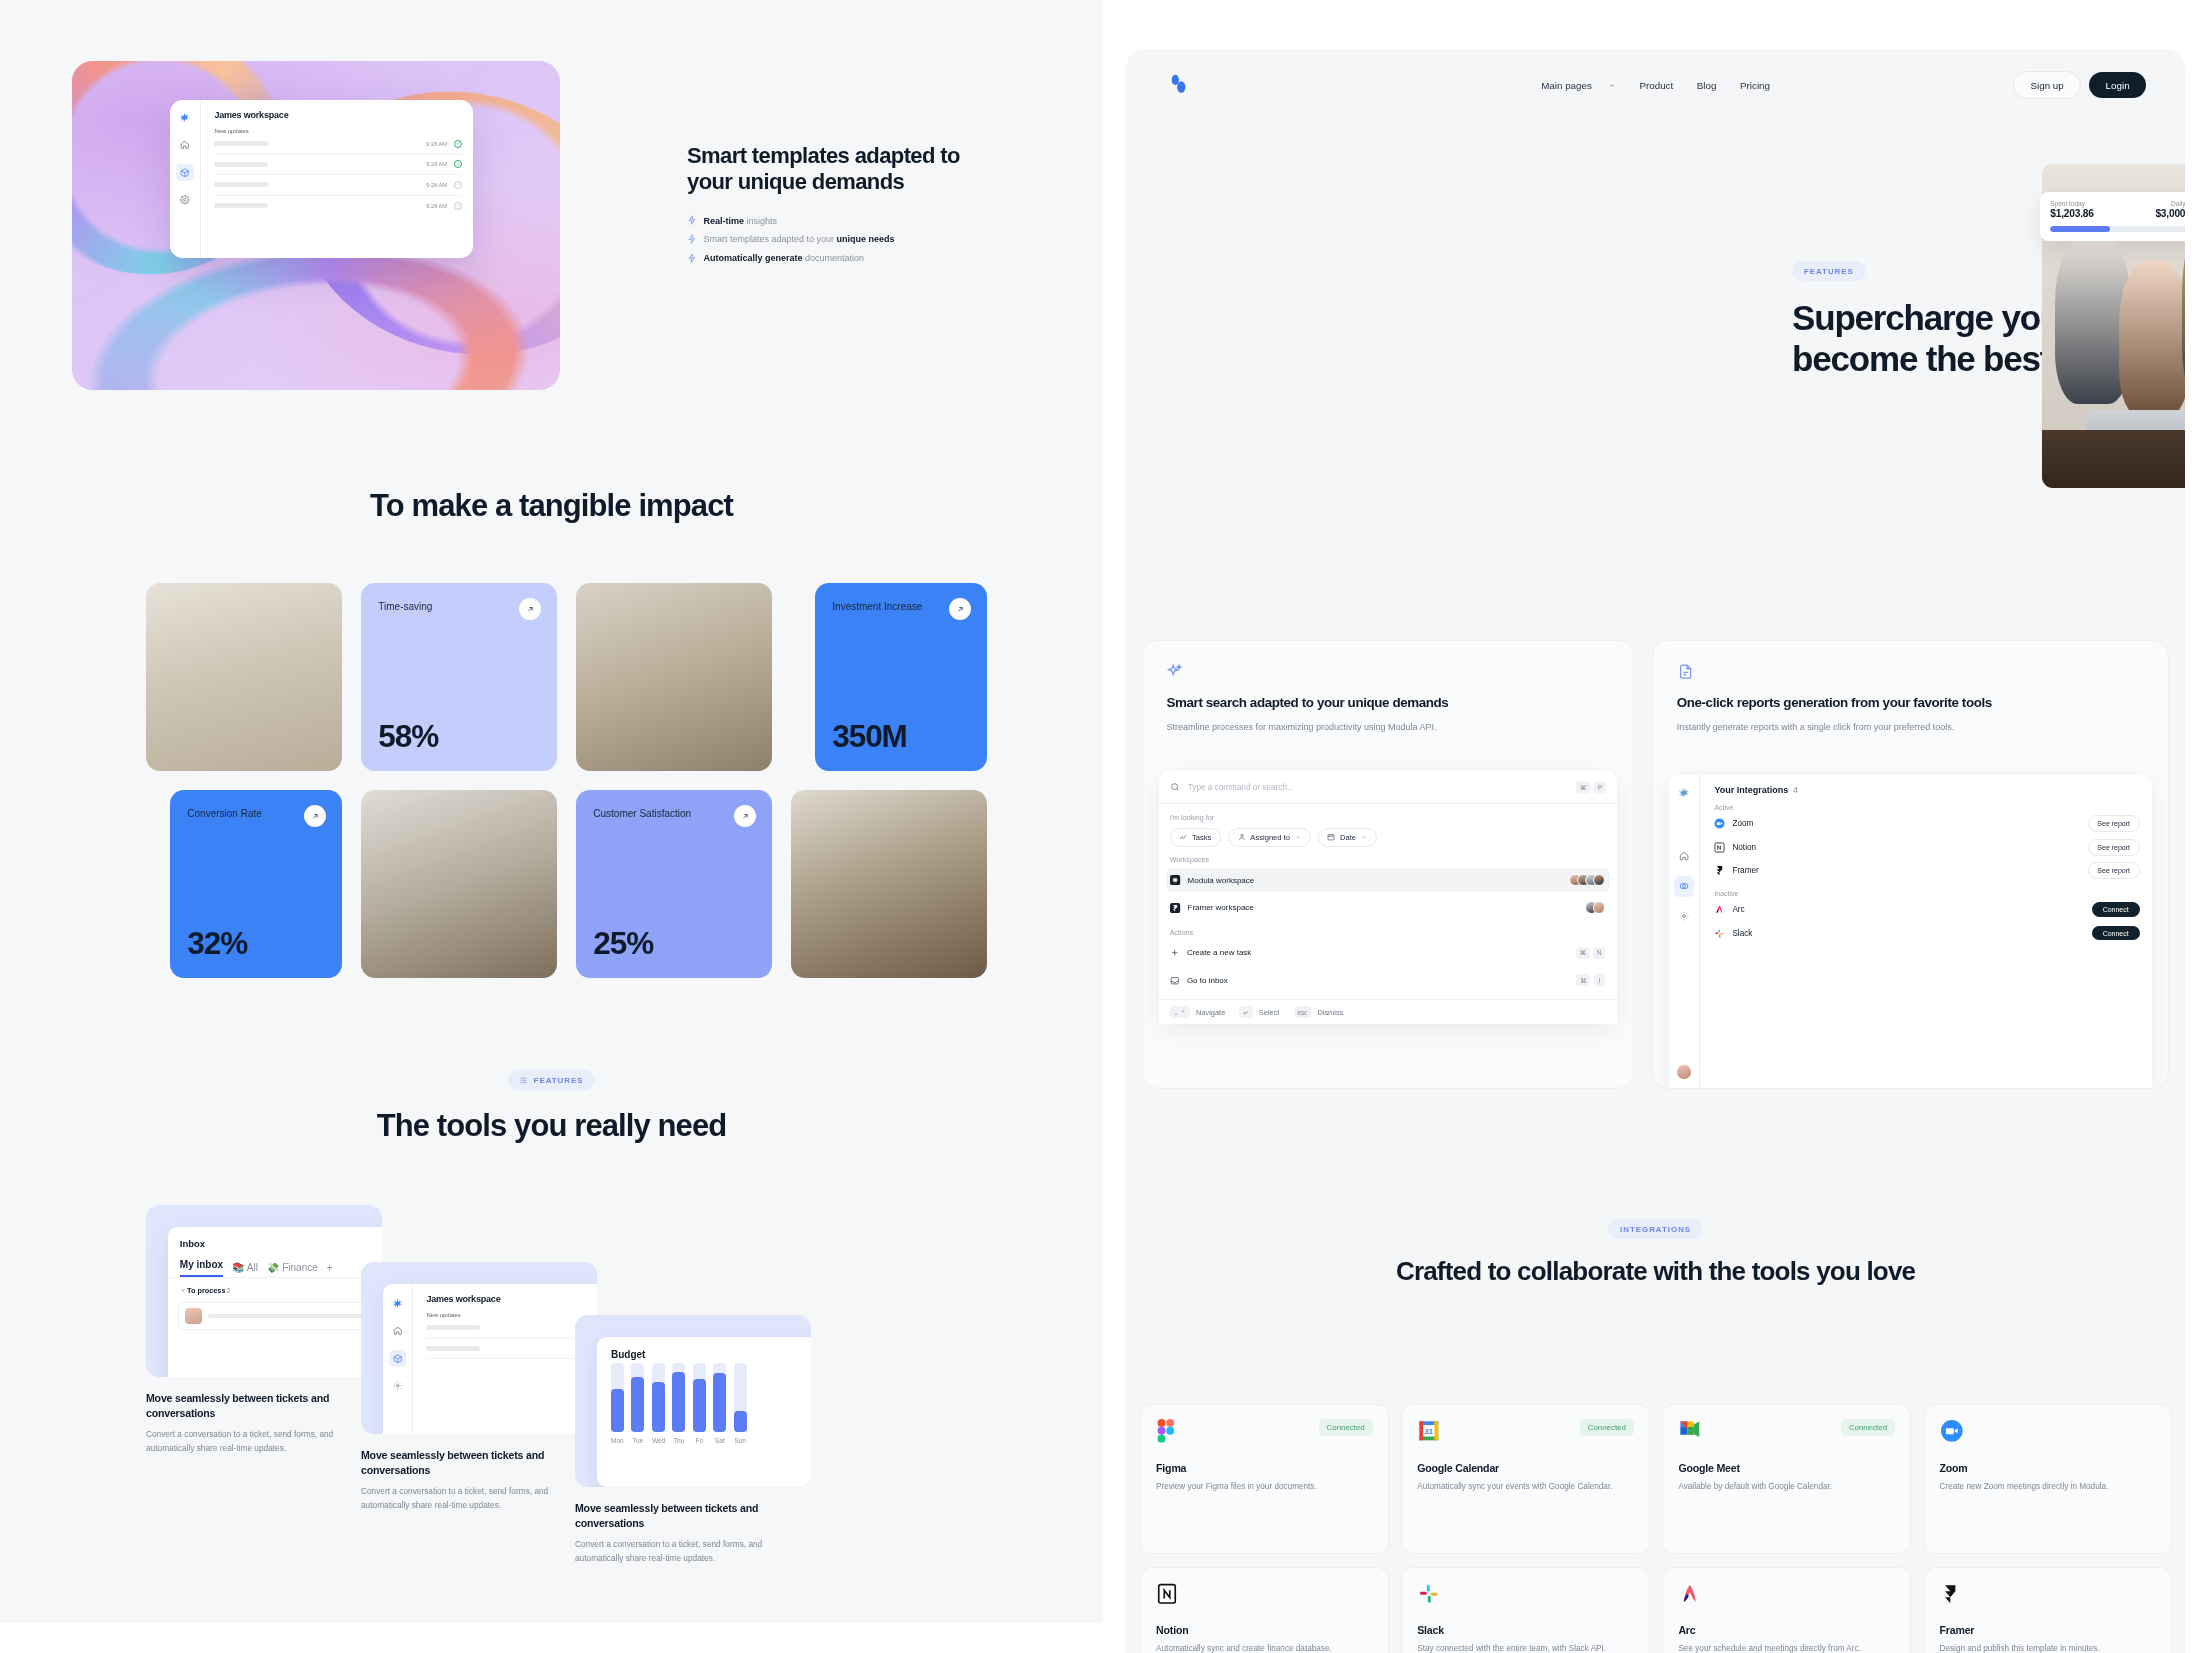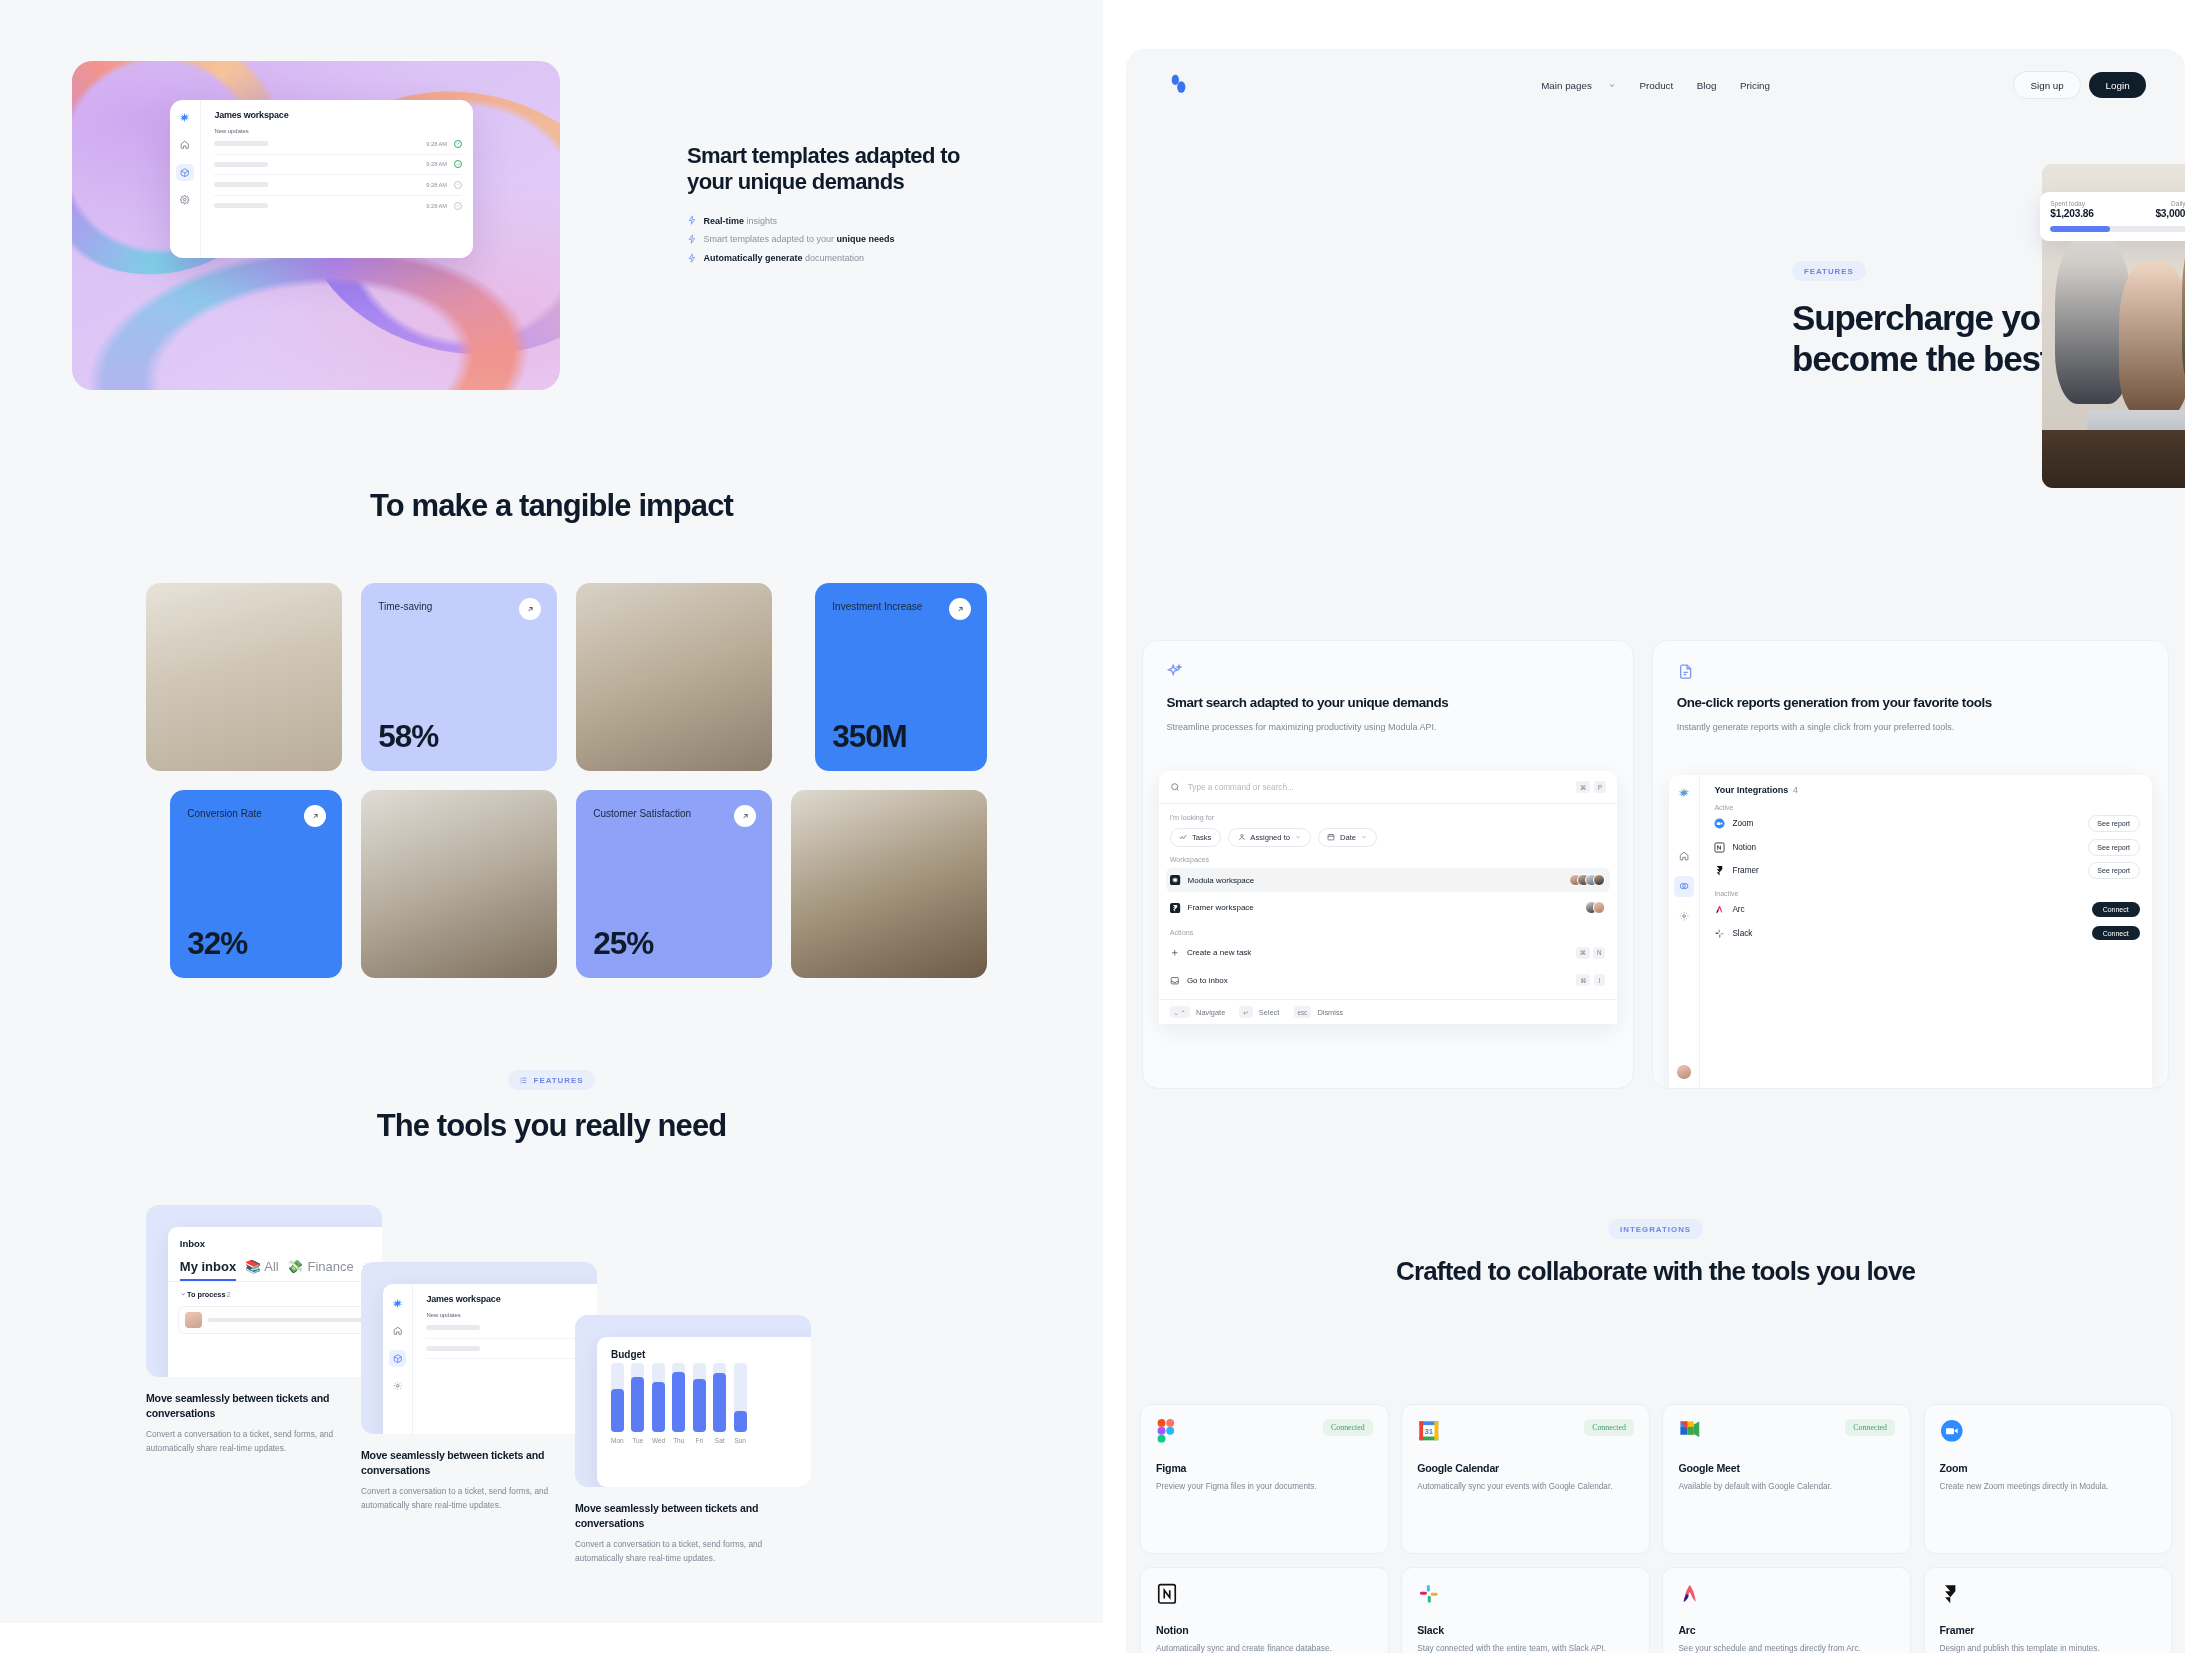--- a/index.html
+++ b/index.html
@@ -95,21 +95,21 @@
 
   .tool-cards { position:absolute; left:0; top:1205px; width:1103px; height:449px; }
   .tool { position:absolute; }
   .tool .shot { border-radius:12.6px; background:#dfe6fb; position:relative; overflow:hidden; }
   .tool .inner { position:absolute; background:#fff; border-radius:9.5px; overflow:hidden;
      box-shadow:0 7.9px 23.6px rgba(20,30,60,.07); }
   .tool h4 { font-size:10.6px; font-weight:700; line-height:1.42; letter-spacing:-0.2px; margin-top:14px; width:221px; }
   .tool p { font-size:8.3px; line-height:1.62; color:#7e8793; margin-top:7px; width:214px; }
 
   .inbox-h { font-size:9.5px; font-weight:600; padding:11px 0 0 11.8px; }
-  .inbox-tabs { display:flex; align-items:flex-start; gap:9px; padding:9.5px 0 0 11.8px; font-size:13px; color:#8b929d; }
+  .inbox-tabs { display:flex; align-items:center; gap:9px; padding:9.5px 0 0 11.8px; font-size:10px; color:#8b929d; }
   .inbox-tabs .on { color:#15202f; font-weight:600; position:relative; padding-bottom:7px; }
   .inbox-tabs .on:after { content:""; position:absolute; left:0; right:0; bottom:0; height:1.6px; background:#3b63f0; }
   .inbox-div { height:0.8px; background:#eef0f3; margin-top:0; }
   .inbox-proc { display:flex; align-items:center; gap:1px; font-size:7.3px; font-weight:600; padding:8.7px 0 0 11.8px; }
   .inbox-proc .n { color:#8b929d; font-weight:400; }
   .inbox-item { margin:7px 9.5px 0 10.2px; border:0.8px solid #eef0f3; border-radius:7px; padding:4.7px 6.3px;
      display:flex; align-items:center; gap:6.3px; }
   .av { width:16.5px; height:16.5px; border-radius:3.9px; background:linear-gradient(160deg,#f0c6b4,#caa08e); }
   .skel { height:4.7px; border-radius:3.2px; background:#e9eaee; flex:1; }
 
@@ -192,21 +192,21 @@
      background:linear-gradient(160deg,#f0c6b4,#b98b76); }
 
   .intgs-head { position:absolute; left:0; top:1170px; width:1059px; text-align:center; }
   .intgs-head h2 { font-size:26px; line-height:1.22; font-weight:700; letter-spacing:-0.8px; margin-top:17.3px; }
 
   .igrid { position:absolute; left:14px; top:1355px; width:1032px;
      display:grid; grid-template-columns:repeat(4,1fr); gap:12.6px; }
   .icard { background:#fafbfc; border:0.8px solid #eceef1; border-radius:11px; padding:14px 15px 15.8px; height:150px; }
   .icard-top { display:flex; align-items:flex-start; }
   .icard .logo-box { width:23.6px; height:23.6px; position:relative; }
-  .conn { margin-left:auto; background:#e7f4ec; color:#3f9d6b; font-size:7.9px; border-radius:5.5px; padding:3.9px 7.9px;font-family:Liberation Serif, serif; }
+  .conn { margin-left:auto; background:#e7f4ec; color:#3f9d6b; font-size:7.9px; border-radius:5.5px; padding:3.9px 7.9px; }
   .icard h5 { font-size:10.6px; font-weight:600; margin-top:19px; letter-spacing:-0.2px; }
   .icard p { font-size:8.2px; line-height:1.6; color:#7e8793; margin-top:6.3px; }
   svg { display:block; }
 </style>
 </head>
 <body>
 
 <div class="page">
 
   <div class="left-col">

